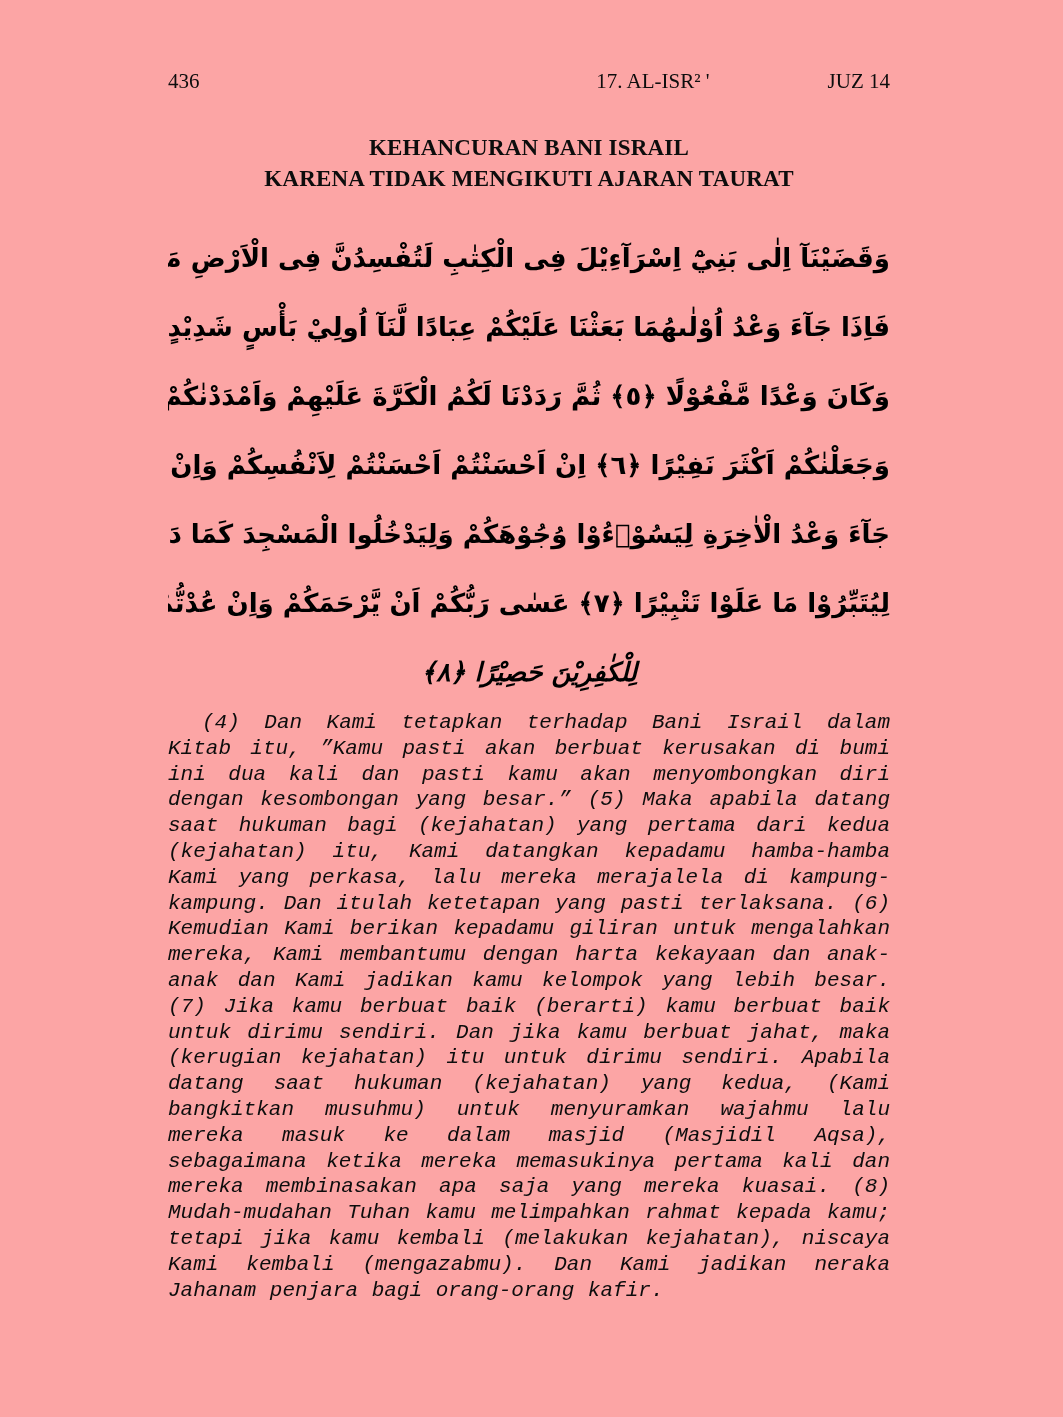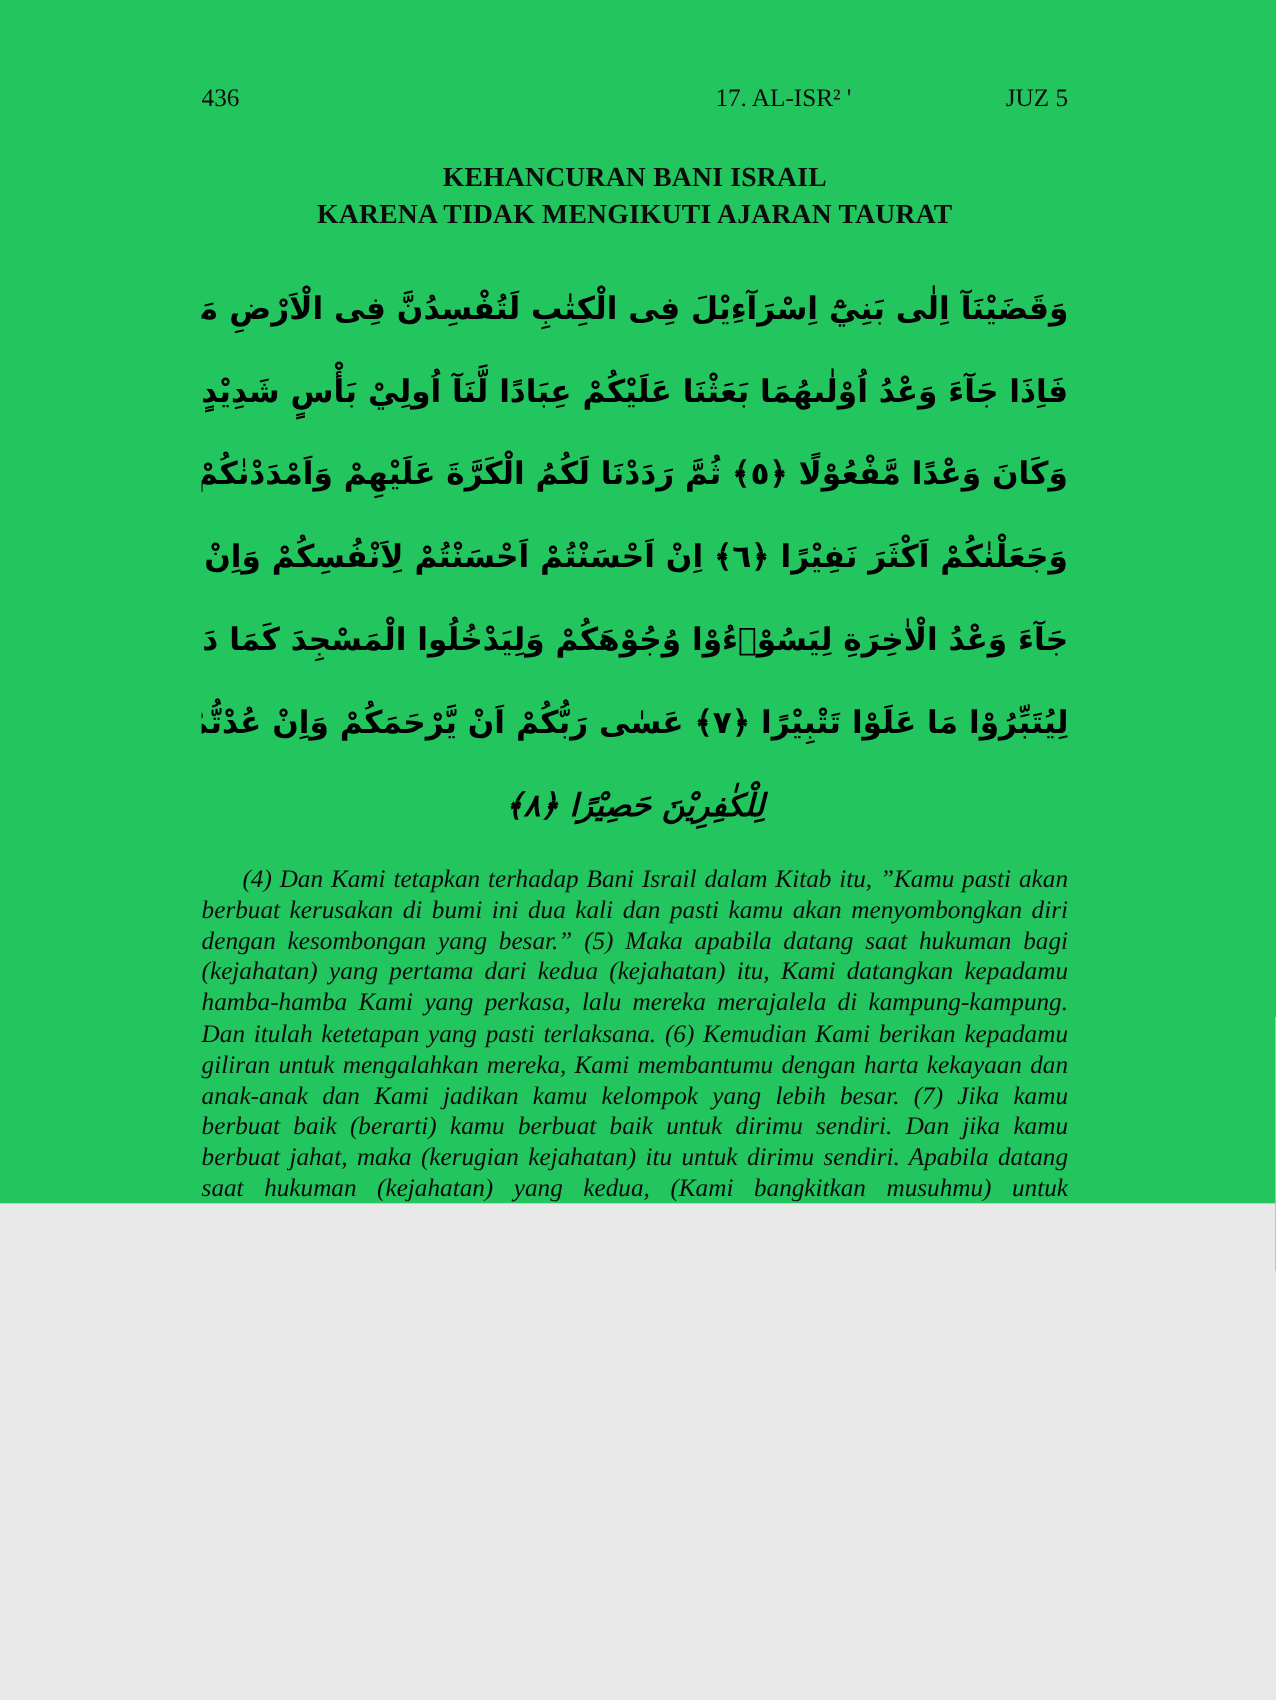--- a/index.html
+++ b/index.html
@@ -3,23 +3,23 @@
 <meta charset="utf-8">
 <style>
   html, body {
     margin: 0;
     padding: 0;
     background: #e8e8e8;
   }
   .page {
     position: relative;
     width: 1063px;
-    height: 1003px;
+    height: 1417px;
     margin: 0 auto;
-    background: #22c55e;
+    background: #fca5a5;
     color: #0d0d0d;
     font-family: "Liberation Serif", serif;
     overflow: hidden;
     box-sizing: border-box;
   }
   .content {
     width: 722px;
     margin-left: 168px;
   }
   
@@ -64,39 +64,40 @@
     font-style: italic;
   }
   
   .translation-heading {
     margin-top: 20px;
     font-weight: bold;
     font-size: 22px;
     line-height: 26px;
   }
   .translation-body {
-    margin-top: 13px;
+    margin-top: 3px;
     font-style: italic;
     font-size: 21px;
     line-height: 25.8px;
     text-align: justify;
     text-indent: 34px;
     word-spacing: 1px;
+    font-family: Liberation Mono, monospace;
   }
 </style>
 </head>
 <body>
 
 <div class="page">
   <div class="content">
 
     <div class="running-header">
       <span class="side left">436</span>
       <span class="center">17. AL-ISR² '</span>
-      <span class="side right">JUZ 5</span>
+      <span class="side right">JUZ 14</span>
     </div>
 
     <div class="section-title">
       <div>KEHANCURAN BANI ISRAIL</div>
       <div>KARENA TIDAK MENGIKUTI AJARAN TAURAT</div>
     </div>
 
     <div class="arabic-block">
       <div class="arabic-line">وَقَضَيْنَآ اِلٰى بَنِيْٓ اِسْرَآءِيْلَ فِى الْكِتٰبِ لَتُفْسِدُنَّ فِى الْاَرْضِ مَرَّتَيْنِ وَلَتَعْلُنَّ عُلُوًّا كَبِيْرًا ﴿٤﴾</div>
       <div class="arabic-line">فَاِذَا جَآءَ وَعْدُ اُوْلٰىهُمَا بَعَثْنَا عَلَيْكُمْ عِبَادًا لَّنَآ اُولِيْ بَأْسٍ شَدِيْدٍ فَجَاسُوْا خِلٰلَ الدِّيَارِ</div>

